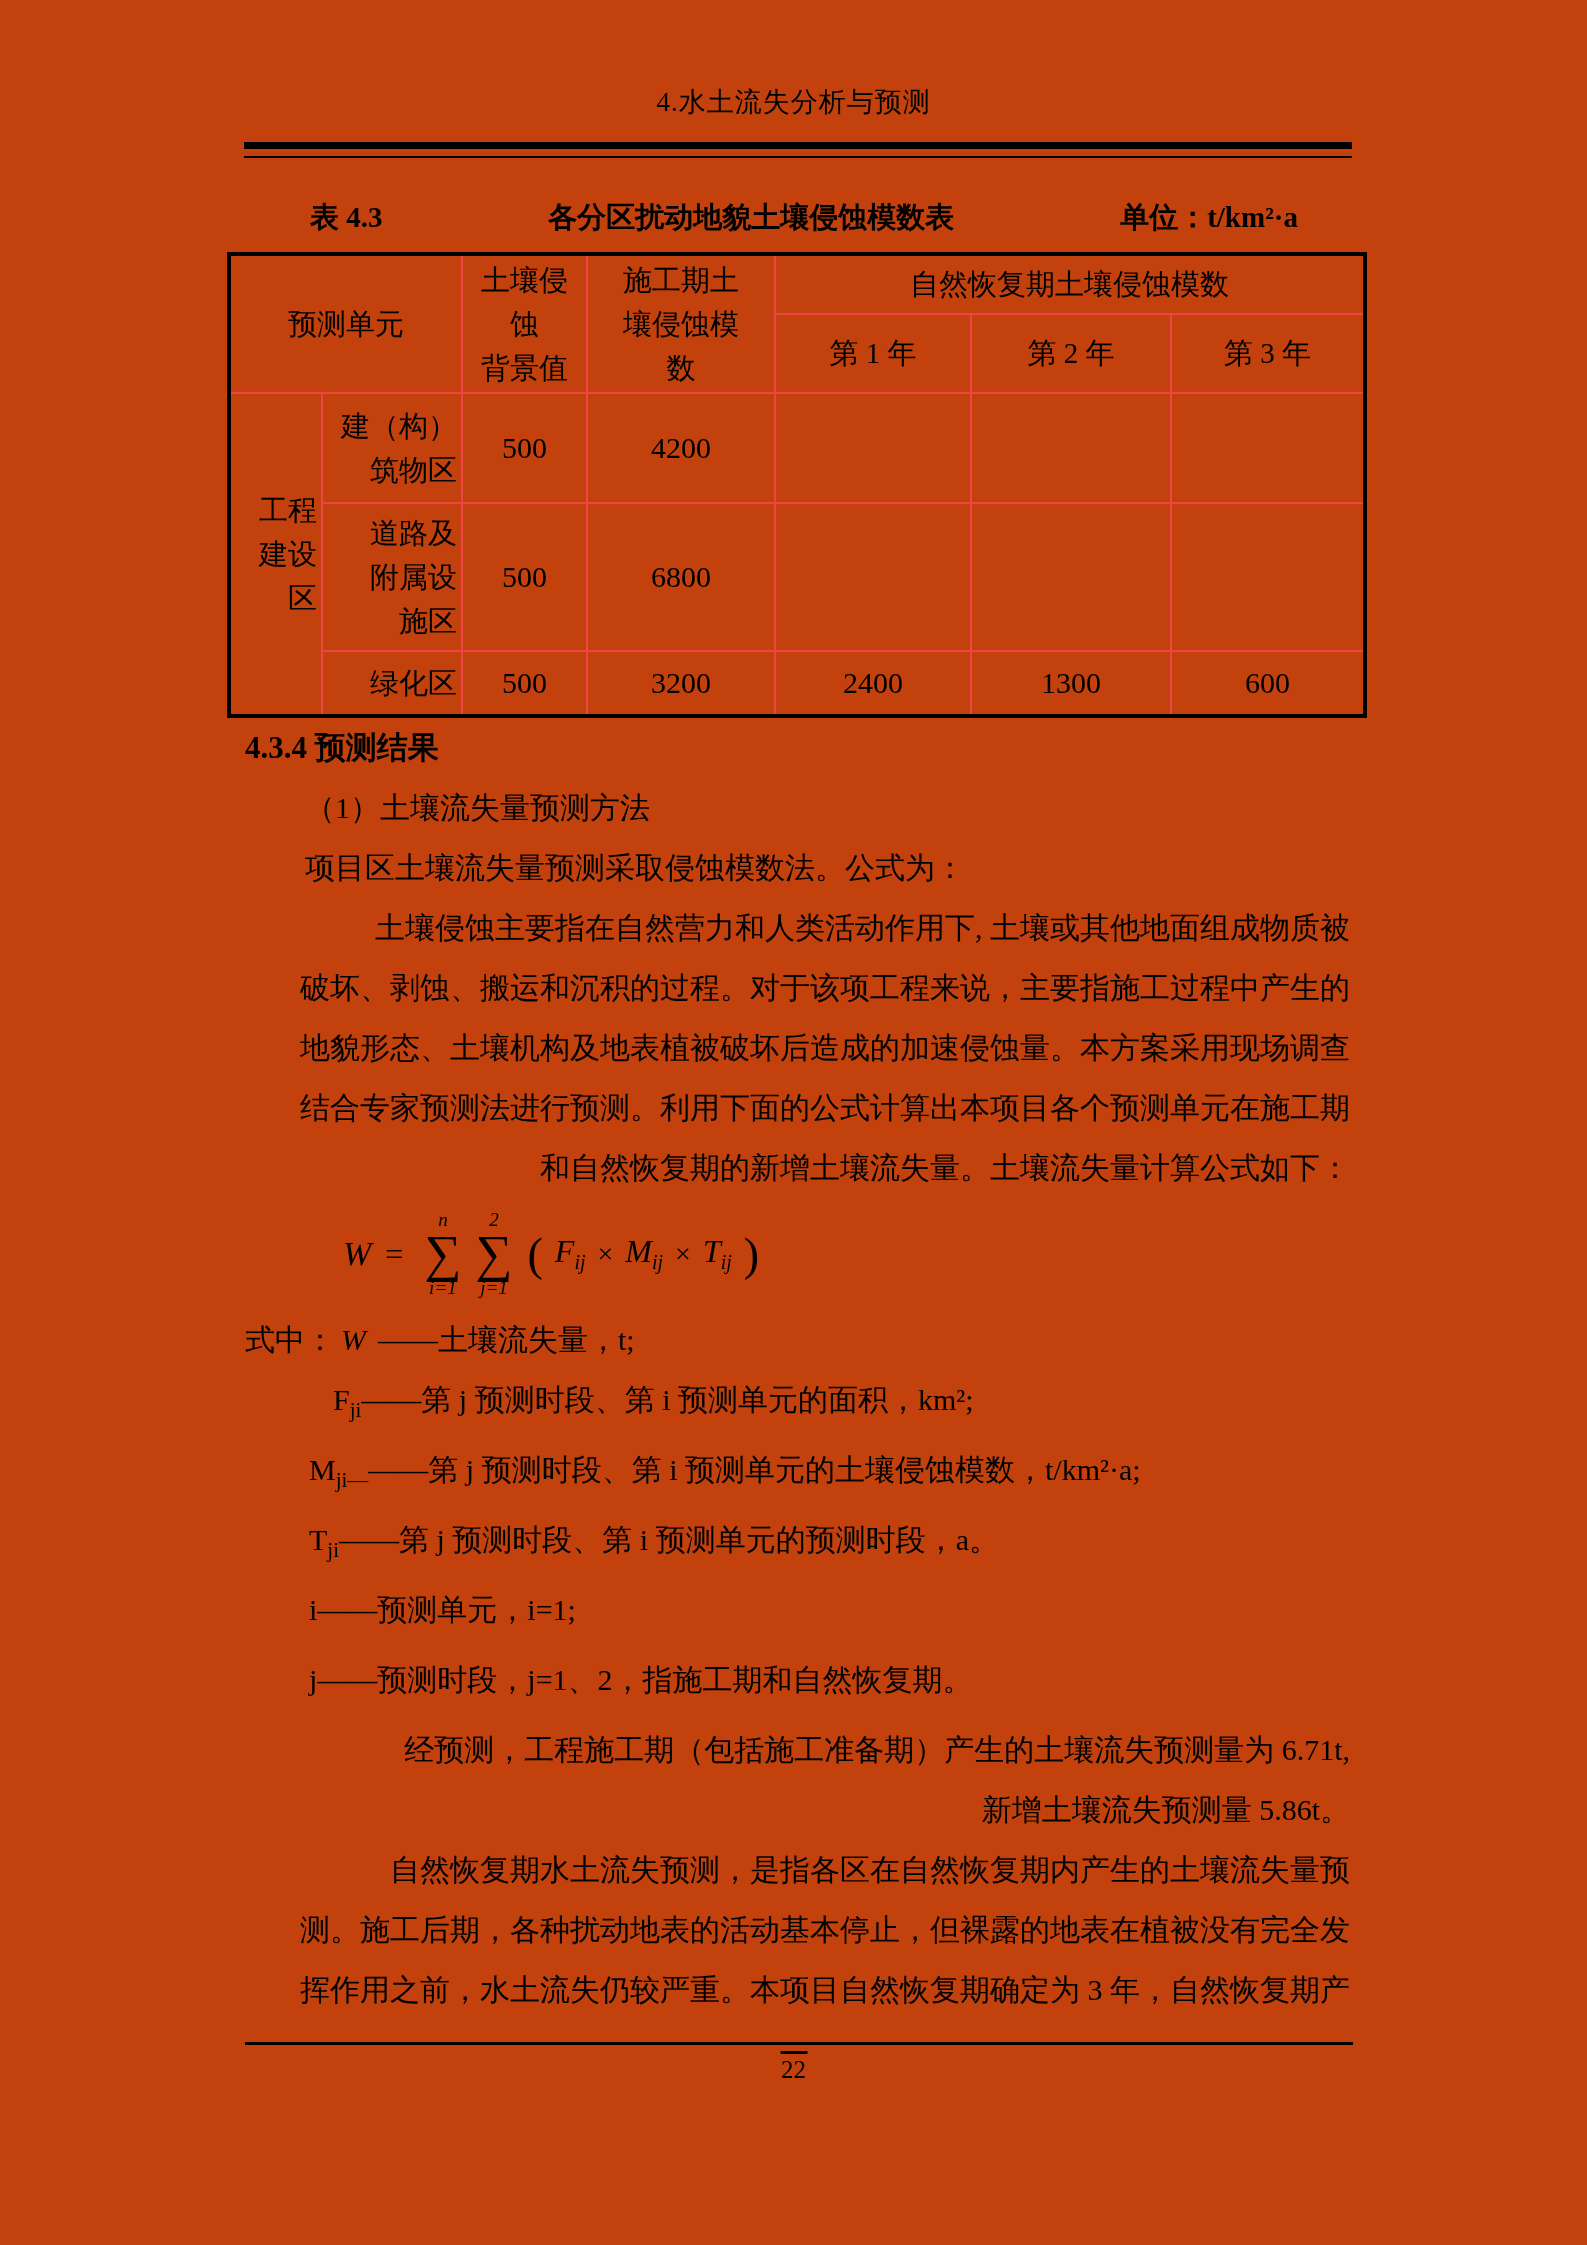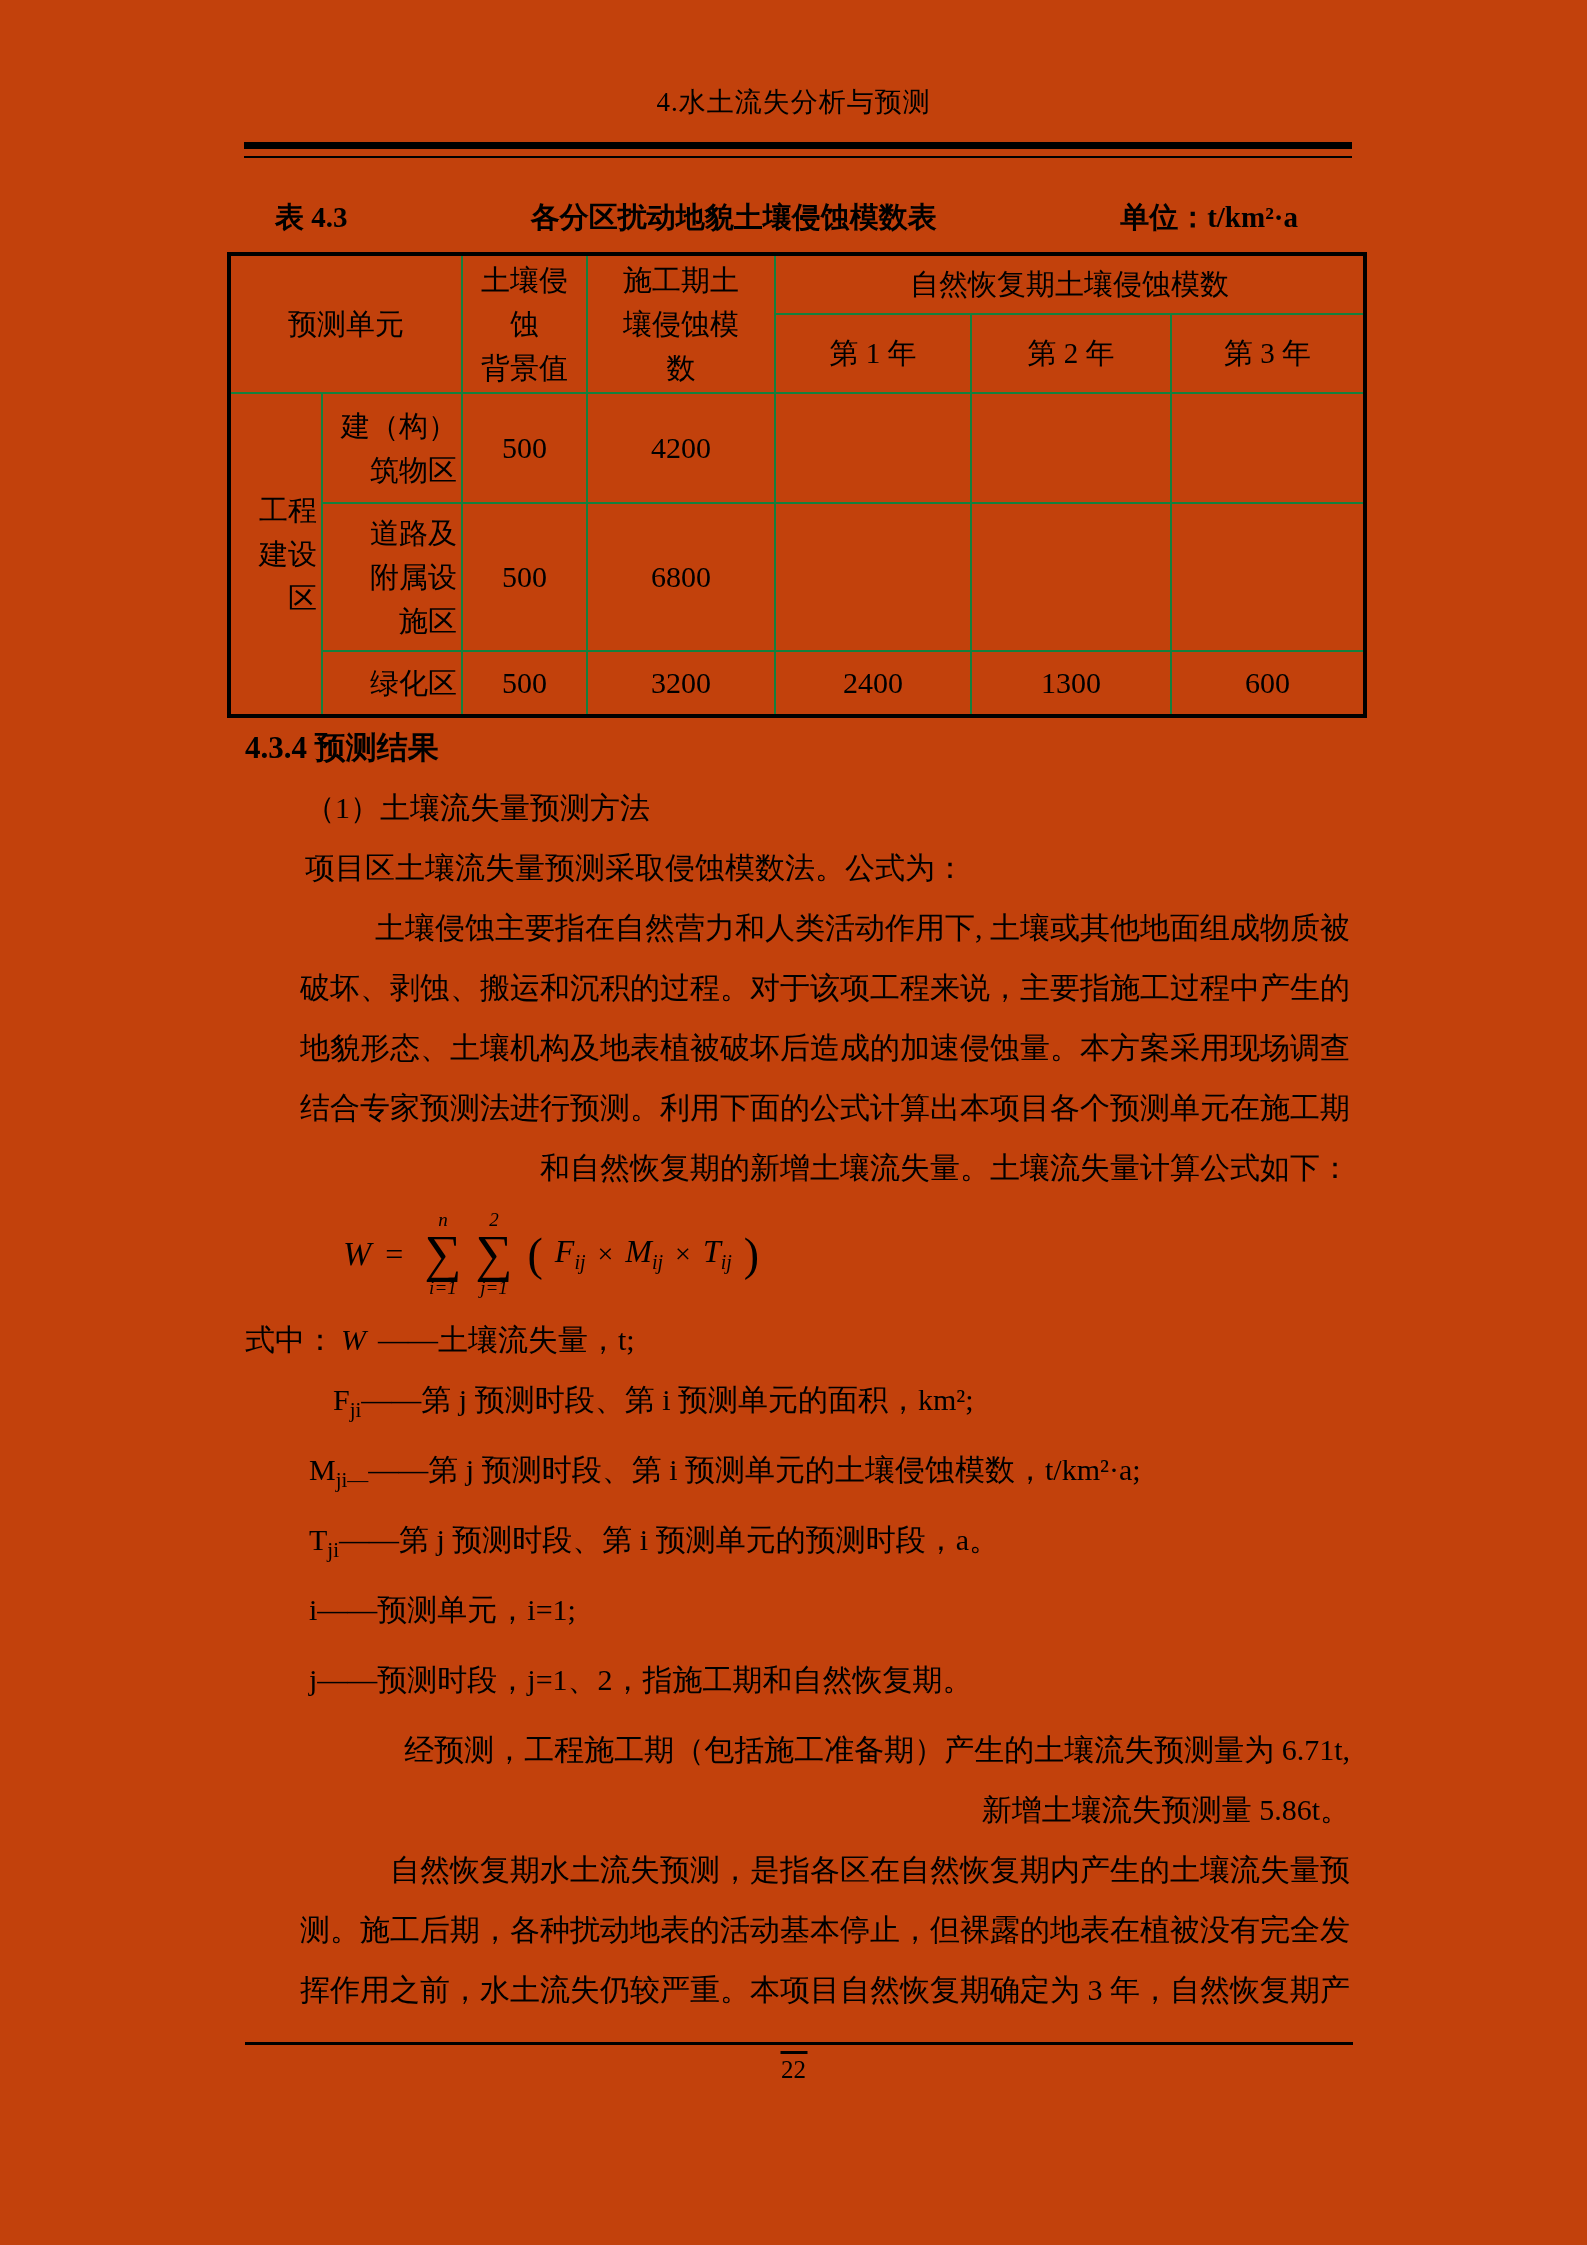--- a/index.html
+++ b/index.html
@@ -19,34 +19,34 @@
   }
   .head-rule-thick{position:absolute;top:142px;left:244px;width:1108px;height:7px;background:#000;}
   .head-rule-thin{position:absolute;top:156px;left:244px;width:1108px;height:2px;background:#000;}
 
   
   .tbl-caption{
     position:absolute;top:198px;left:245px;width:1105px;
     display:flex;align-items:baseline;
     font-size:29px;font-weight:bold;
   }
-  .tbl-caption .cap-label{margin-left:30px;}
+  .tbl-caption .cap-label{margin-left:65px;}
   .tbl-caption .cap-title{flex:1;text-align:center;}
   .tbl-caption .cap-unit{margin-right:52px;}
 
   
   table.erosion{
     position:absolute;top:252px;left:227px;
     width:1136px;table-layout:fixed;
     border-collapse:collapse;
     font-size:29px;text-align:center;
   }
   table.erosion{border:4px solid #000;}
   table.erosion td{
-    border:2px solid #15803d;
+    border:2px solid #ef4444;
     vertical-align:middle;
     padding:2px 4px;
     line-height:44px;
   }
   td.preline{white-space:pre-line;line-height:46px;}
   td.hdr3{white-space:pre-line;line-height:40px;}
   td.num{font-size:30px;}
 
   
   .content{

